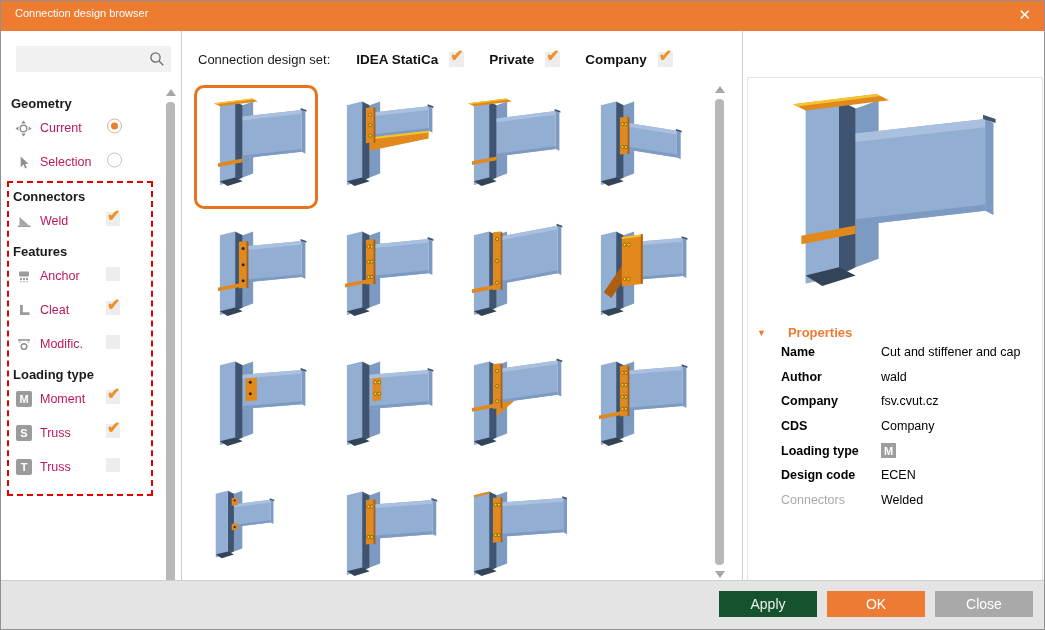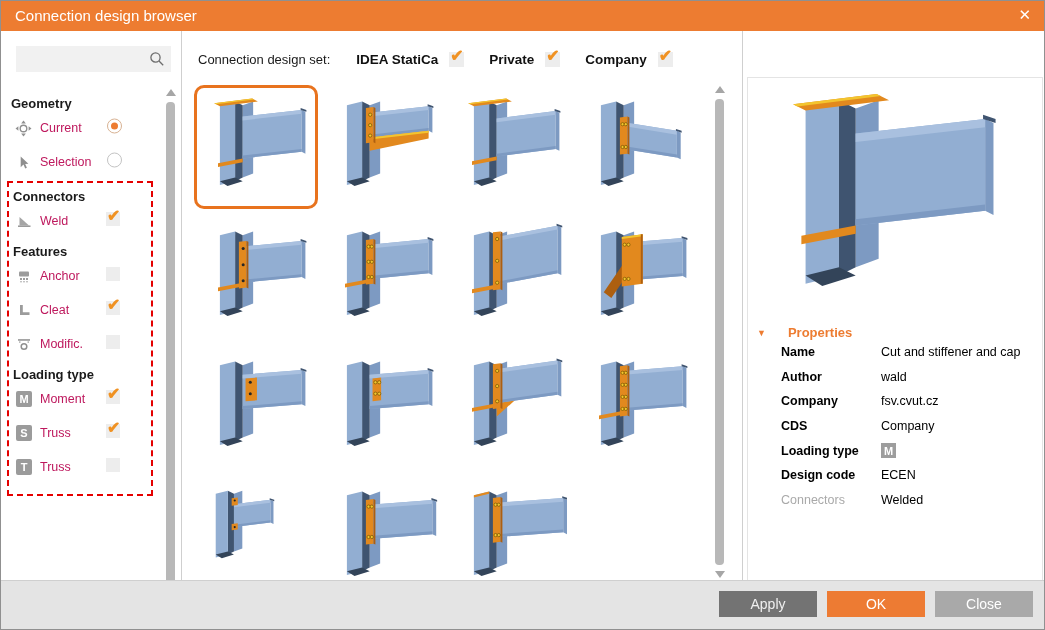--- a/index.html
+++ b/index.html
@@ -1,20 +1,20 @@
 <!DOCTYPE html>
 <html><head>
 <meta charset="utf-8">
 <style>
   html,body{margin:0;padding:0;background:#fff;}
   body{font-family:"Liberation Sans",sans-serif;-webkit-font-smoothing:antialiased;}
   .dialog{position:relative;width:1045px;height:630px;box-sizing:border-box;border:1px solid #909090;background:#fff;overflow:hidden;}
   
   .titlebar{position:absolute;left:0;top:0;right:0;height:30px;background:#ed7c31;}
-  .title{position:absolute;left:14px;top:6px;font-size:15px;color:#fff;}
+  .title{position:absolute;left:14px;top:6px;font-size:11px;color:#fff;}
   .close{position:absolute;right:13px;top:5px;font-size:15px;color:#fff;cursor:pointer;}
   
   .sidebar{position:absolute;left:0;top:30px;width:180px;bottom:48px;border-right:1px solid #cfcfcf;background:#fff;}
   .searchbox{position:absolute;left:15px;top:15px;width:155px;height:26px;background:#f1f1f1;}
   .searchinput{position:absolute;left:6px;top:3px;width:118px;height:20px;border:none;background:transparent;outline:none;font-size:12px;font-family:"Liberation Sans",sans-serif;}
   .searchicon{position:absolute;right:5px;top:4px;}
   .filters{position:absolute;left:0;top:56px;width:162px;bottom:8px;overflow:hidden;}
   .fhead{margin:9px 0 0 10px;font-size:13px;font-weight:bold;color:#1a1a1a;}
   .frow{position:relative;height:34px;}
   .ficon{position:absolute;left:13px;top:50%;transform:translateY(-50%);width:18px;height:18px;display:flex;align-items:center;justify-content:center;}
@@ -60,21 +60,21 @@
   .props-head .ptitle{margin-left:12px;}
   .prow{display:flex;align-items:center;height:24.6px;padding-left:24px;}
   .plabel{width:100px;font-size:12.5px;font-weight:bold;color:#000;flex:none;}
   .plabel.muted{color:#a9a9a9;font-weight:normal;}
   .pvalue{font-size:12.5px;color:#000;}
   .mbadge{width:15px;height:15px;background:#9d9d9d;color:#fff;font-size:11px;font-weight:bold;display:flex;align-items:center;justify-content:center;}
   
   .footer{position:absolute;left:0;right:0;bottom:0;height:48px;background:#e4e4e4;border-top:1px solid #cfcfcf;}
   .footbtns{position:absolute;right:11px;top:10px;display:flex;gap:10px;}
   .fbtn{width:98px;height:26px;border:none;font-size:14px;font-family:"Liberation Sans",sans-serif;cursor:pointer;}
-  .fbtn.btn-disabled{background:#737373;color:#efefef;}
+  .fbtn.btn-disabled{background:#14532d;color:#efefef;}
   .fbtn.btn-primary{background:#ed7b33;color:#fff;text-align:center;}
   .fbtn.btn-secondary{background:#a9a9a9;color:#fff;}
 </style>
 </head>
 <body>
 
 <div class="dialog">
 
   <div class="titlebar">
     <span class="title">Connection design browser</span>

